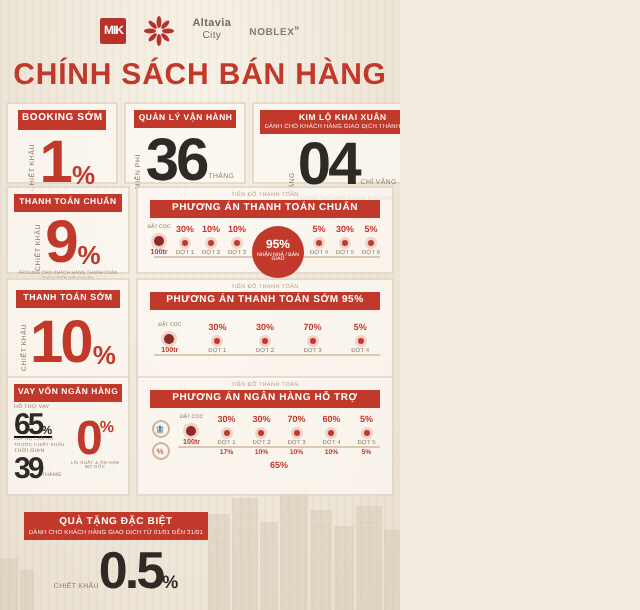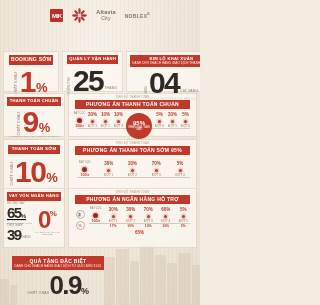--- a/index.html
+++ b/index.html
@@ -354,37 +354,38 @@
     </span>
     <span class="logo-txt">
       <b>Altavia</b>
       <span>City</span>
     </span>
     <span class="logo-noblex">
       <span>NOBLEX</span><sup>N</sup>
     </span>
   </div>
 
+  <div class="main-title">CHÍNH SÁCH BÁN HÀNG</div>
 
   <div class="row" style="top:51px; height:41px; gap:3px;">
 
     <div class="card" style="width:62px;">
       <div class="ribbon" style="margin:3px 5px 0;">BOOKING SỚM</div>
       <div class="numrow" style="margin-top:2px;">
         <span class="vlabel">CHIẾT KHẤU</span>
         <span class="bignum red">1</span>
         <span class="pct" style="color:#c0392b;">%</span>
       </div>
     </div>
 
     <div class="card" style="width:65px;">
       <div class="ribbon" style="margin:3px 4px 0;font-size:4.2px;">QUẢN LÝ VẬN HÀNH</div>
       <div class="numrow" style="margin-top:2px;">
         <span class="vlabel">MIỄN PHÍ</span>
-        <span class="bignum">25</span>
+        <span class="bignum">36</span>
         <span class="slabel" style="margin-bottom:3px;">THÁNG</span>
       </div>
     </div>
 
     <div class="card" style="flex:1;">
       <div class="ribbon" style="margin:3px 3px 0;font-size:4.2px;">
         <span>KIM LỘ KHAI XUÂN</span>
         <span class="sub">DÀNH CHO KHÁCH HÀNG GIAO DỊCH THÀNH CÔNG</span>
       </div>
       <div class="numrow" style="margin-top:1px;">
@@ -586,18 +587,18 @@
     </div>
   </div>
 
   <div class="gift">
     <div class="ribbon">
       <span>QUÀ TẶNG ĐẶC BIỆT</span>
       <span class="sub">DÀNH CHO KHÁCH HÀNG GIAO DỊCH TỪ 01/01 ĐẾN 31/01</span>
     </div>
     <div class="amount">
       <span class="discount-lbl">CHIẾT KHẤU</span>
-      <span class="bignum">0.9</span>
+      <span class="bignum">0.5</span>
       <span style="font-size:9px;font-weight:800;color:#2e2a26;margin-bottom:2px;">%</span>
     </div>
   </div>
 
 </div>
 
 </body></html>

